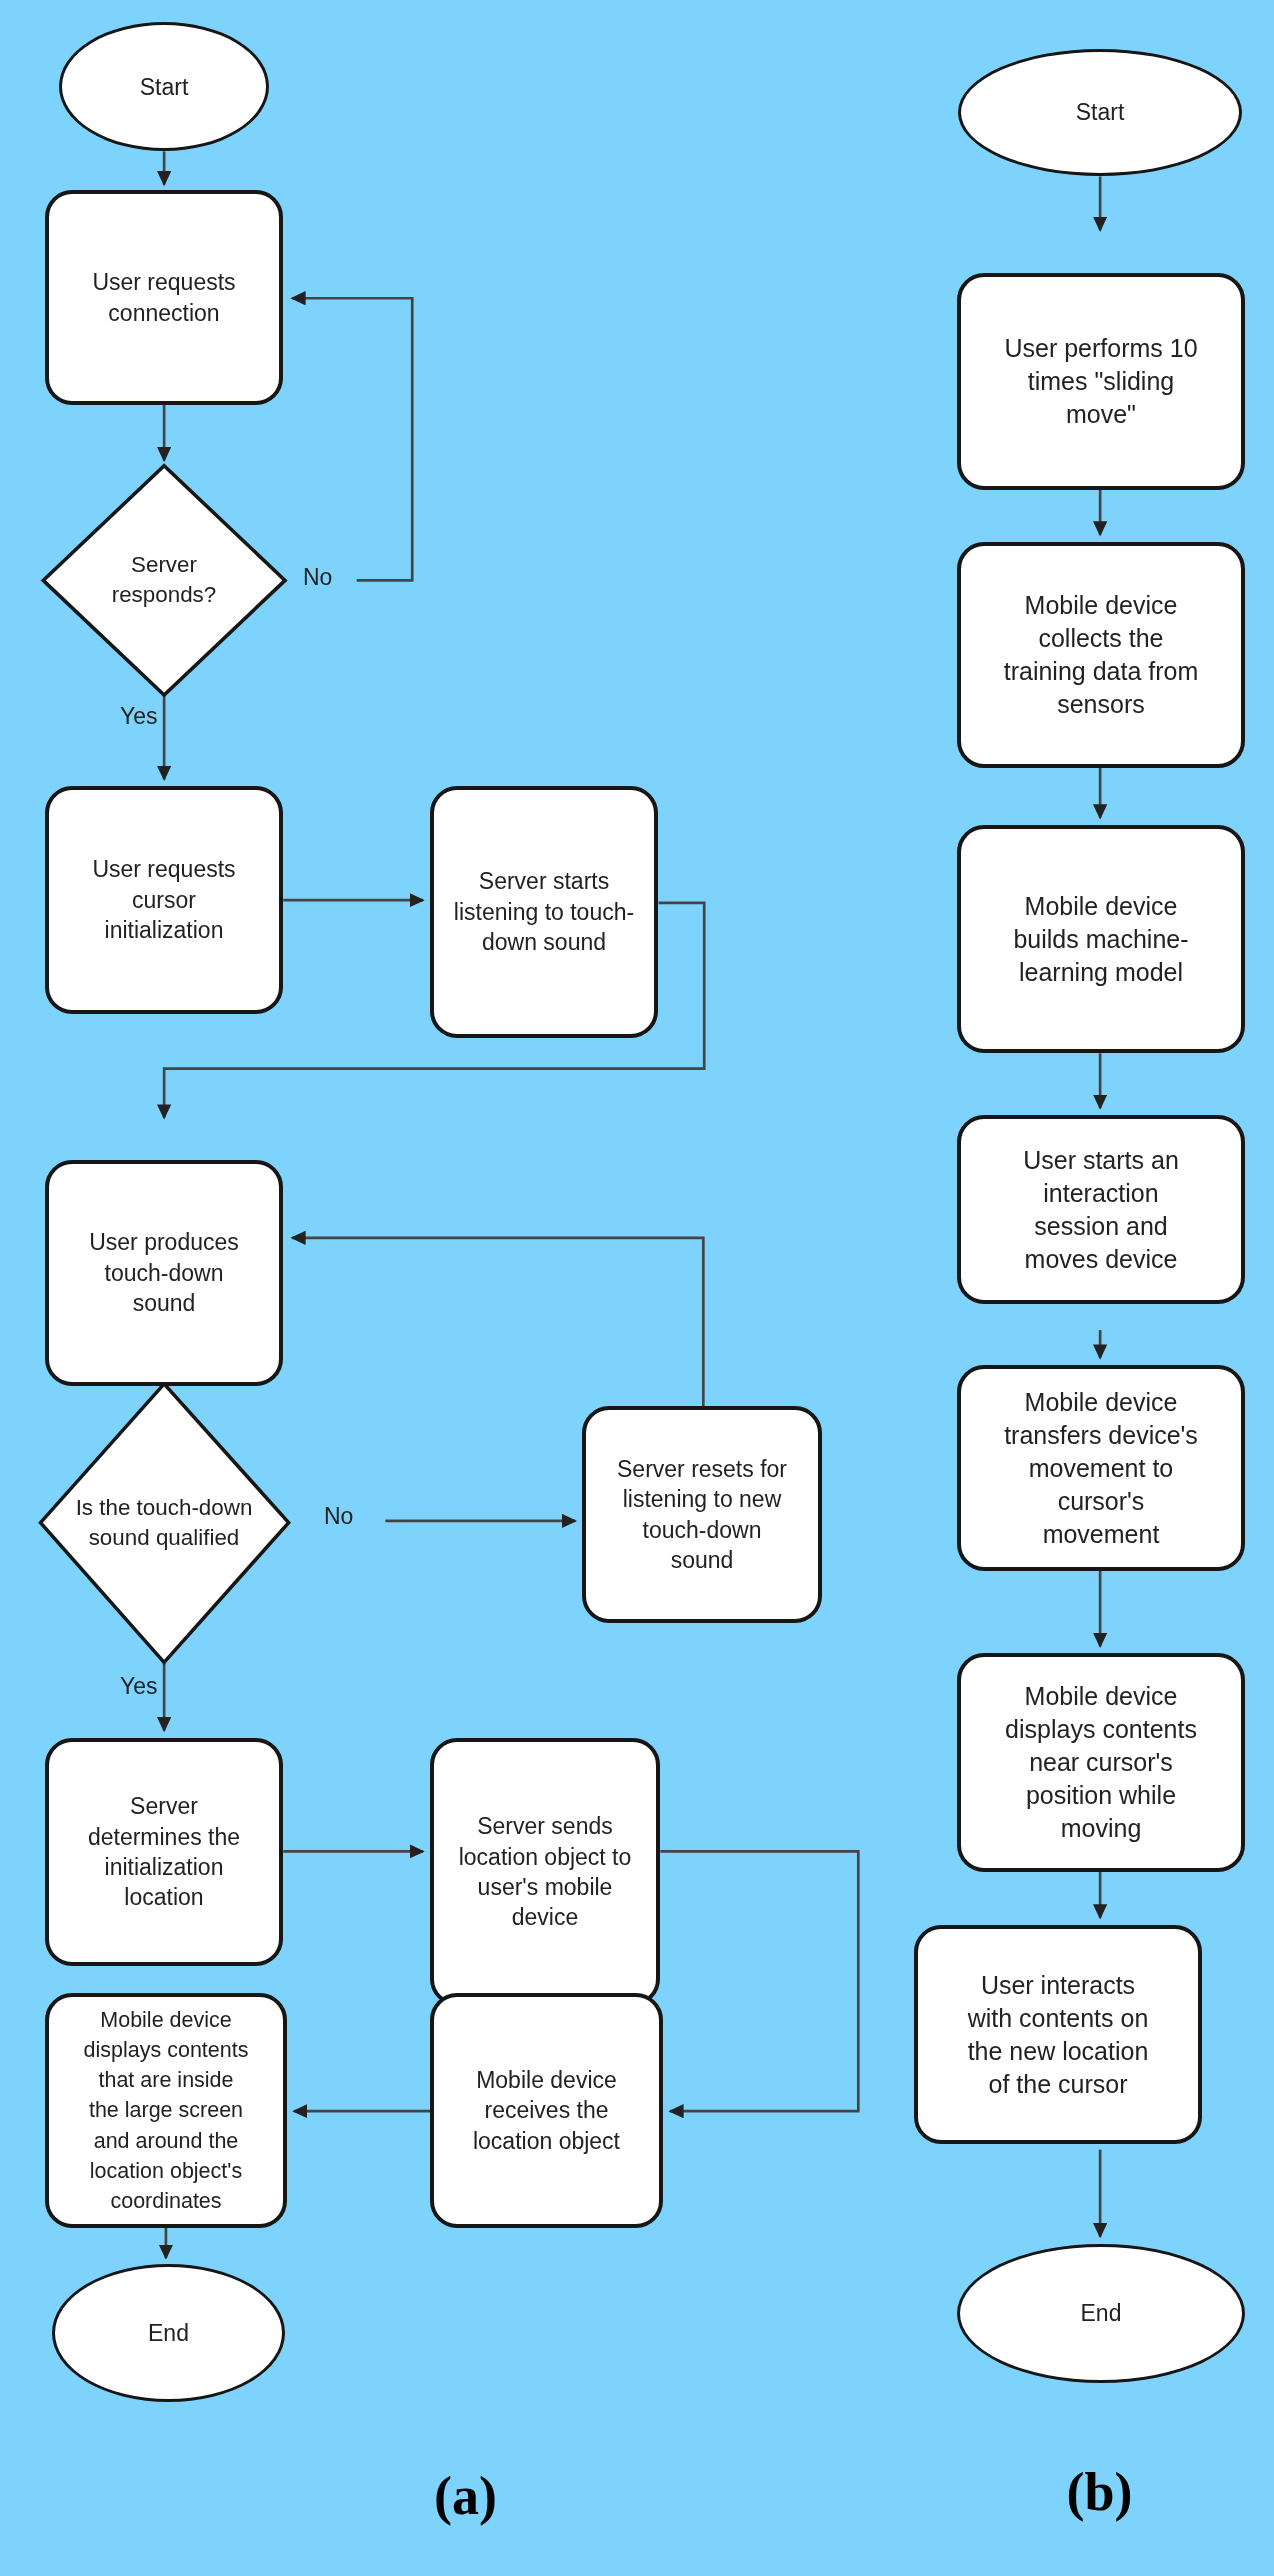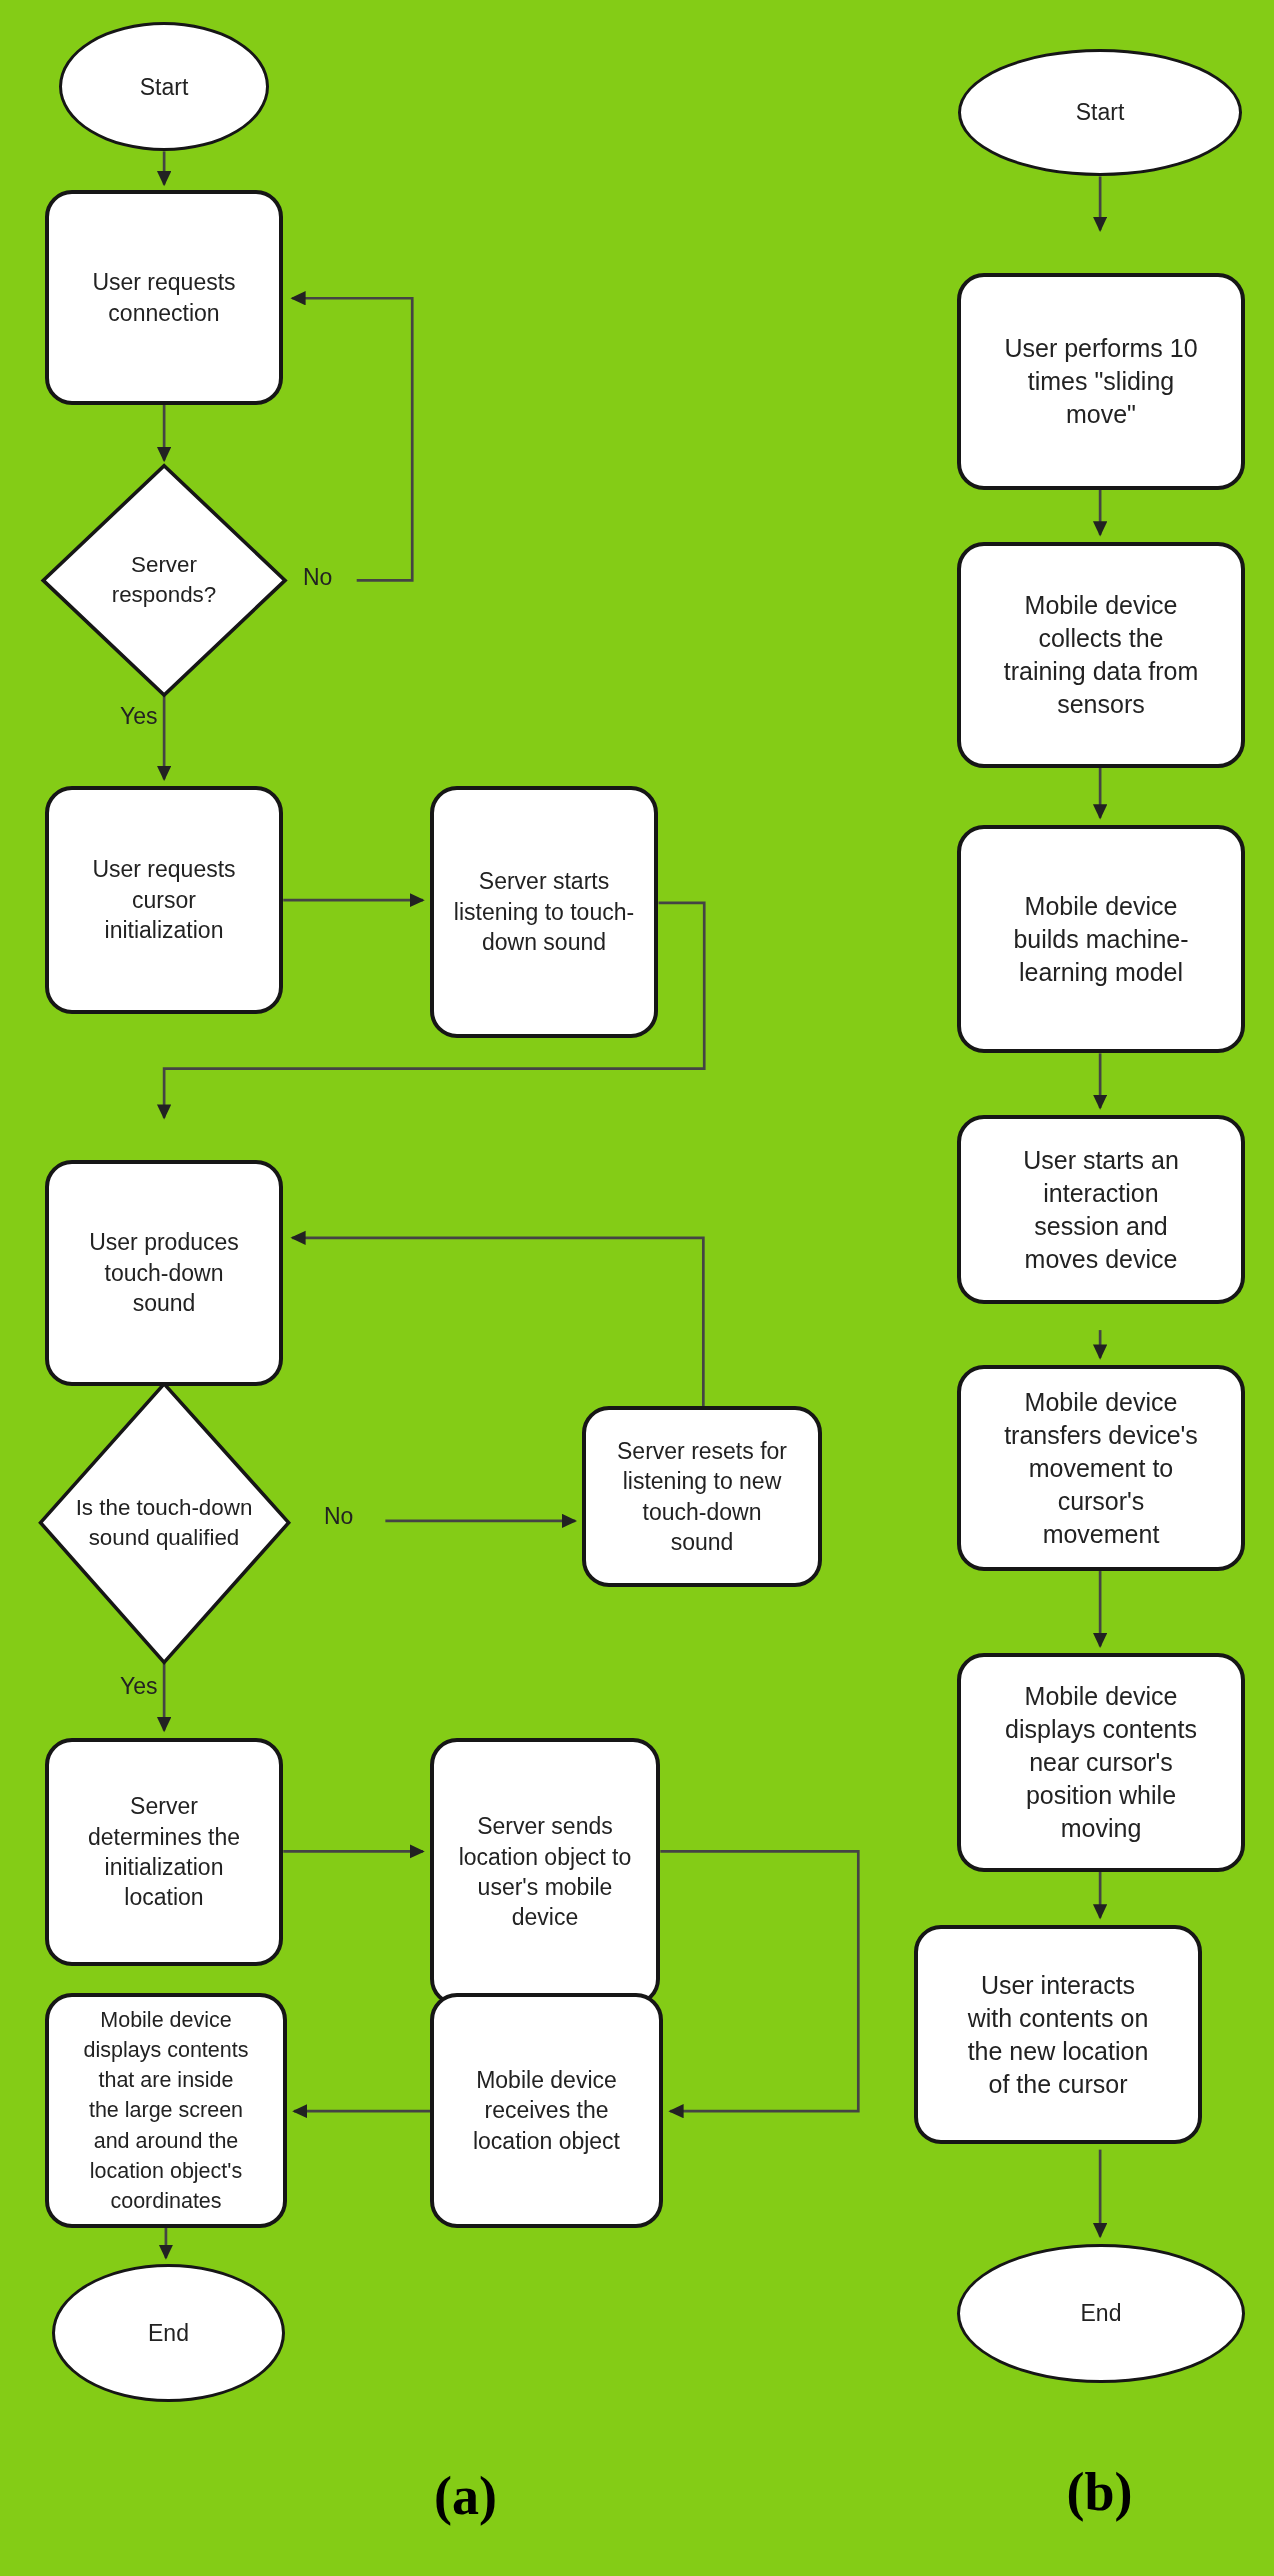--- a/index.html
+++ b/index.html
@@ -1,21 +1,21 @@
 <!DOCTYPE html>
 <html style="font-size:14.3px"><head>
 <meta charset="utf-8">
 <style>
   html, body { margin: 0; padding: 0; background: #ffffff; }
   body { font-family: "Liberation Sans", "DejaVu Sans", sans-serif; }
   #canvas {
     position: relative;
     width: 1275px;
     height: 2576px;
-    background: #84cc16;
+    background: #7dd3fc;
     overflow: hidden;
   }
   #wires {
     position: absolute;
     left: 0; top: 0;
     width: 1275px; height: 2576px;
     z-index: 1;
   }
   .node {
     position: absolute;
@@ -136,21 +136,21 @@
   <div class="node process" style="left:45px; top:1160px; width:238px; height:226px;">User produces
 touch-down
 sound</div>
 
   <div class="node diamond-label" style="left:36px; top:1460px; width:256px; height:125px;">Is the touch-down
 sound qualified</div>
 
   <div class="edge-label" style="left:324px; top:1503px;">No</div>
   <div class="edge-label" style="left:120px; top:1673px;">Yes</div>
 
-  <div class="node process" style="left:582px; top:1406px; width:240px; height:181px;">Server resets for
+  <div class="node process" style="left:582px; top:1406px; width:240px; height:217px;">Server resets for
 listening to new
 touch-down
 sound</div>
 
   <div class="node process" style="left:45px; top:1738px; width:238px; height:228px;">Server
 determines the
 initialization
 location</div>
 
   <div class="node process" style="left:430px; top:1738px; width:230px; height:268px;">Server sends

